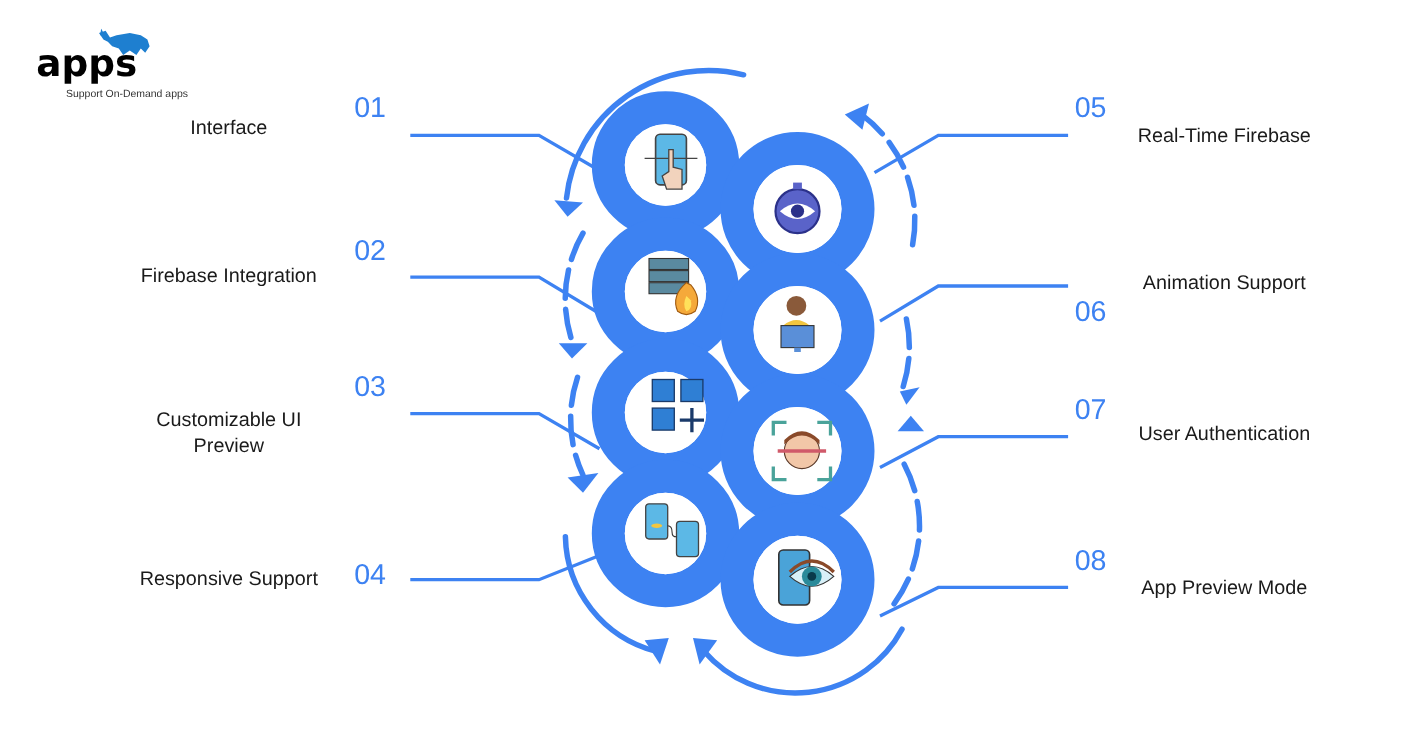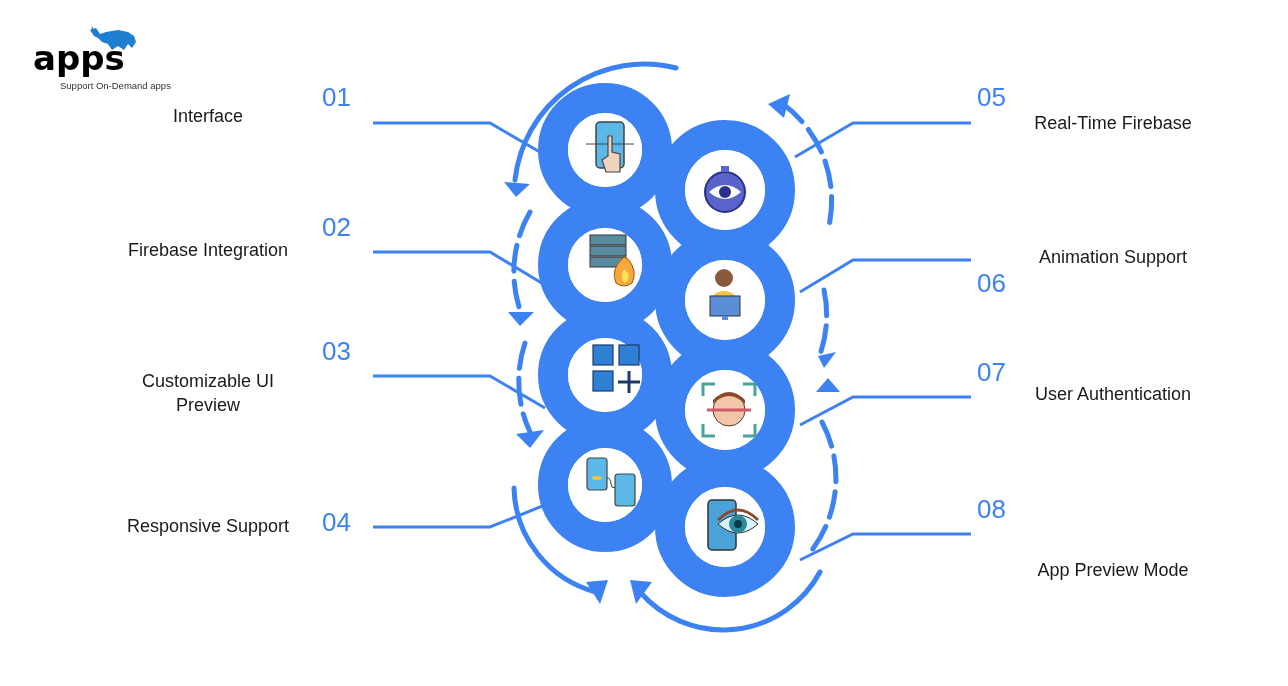--- a/index.html
+++ b/index.html
@@ -165,13 +165,13 @@
 </div>
 
 <div class="num" style="left:977px;top:82px;">05</div>
 <div class="num" style="left:977px;top:220px;margin-top:48px;">06</div>
 <div class="num" style="left:977px;top:357px;">07</div>
 <div class="num" style="left:977px;top:494px;">08</div>
 
 <div class="label right" style="left:1003px;top:111px;">Real-Time Firebase</div>
 <div class="label right" style="left:1003px;top:245px;">Animation Support</div>
 <div class="label right" style="left:1003px;top:382px;">User Authentication</div>
-<div class="label right" style="left:1003px;top:522px;margin-top:36px;">App Preview Mode</div>
+<div class="label right" style="left:1003px;top:522px;">App Preview Mode</div>
 
 </body></html>

